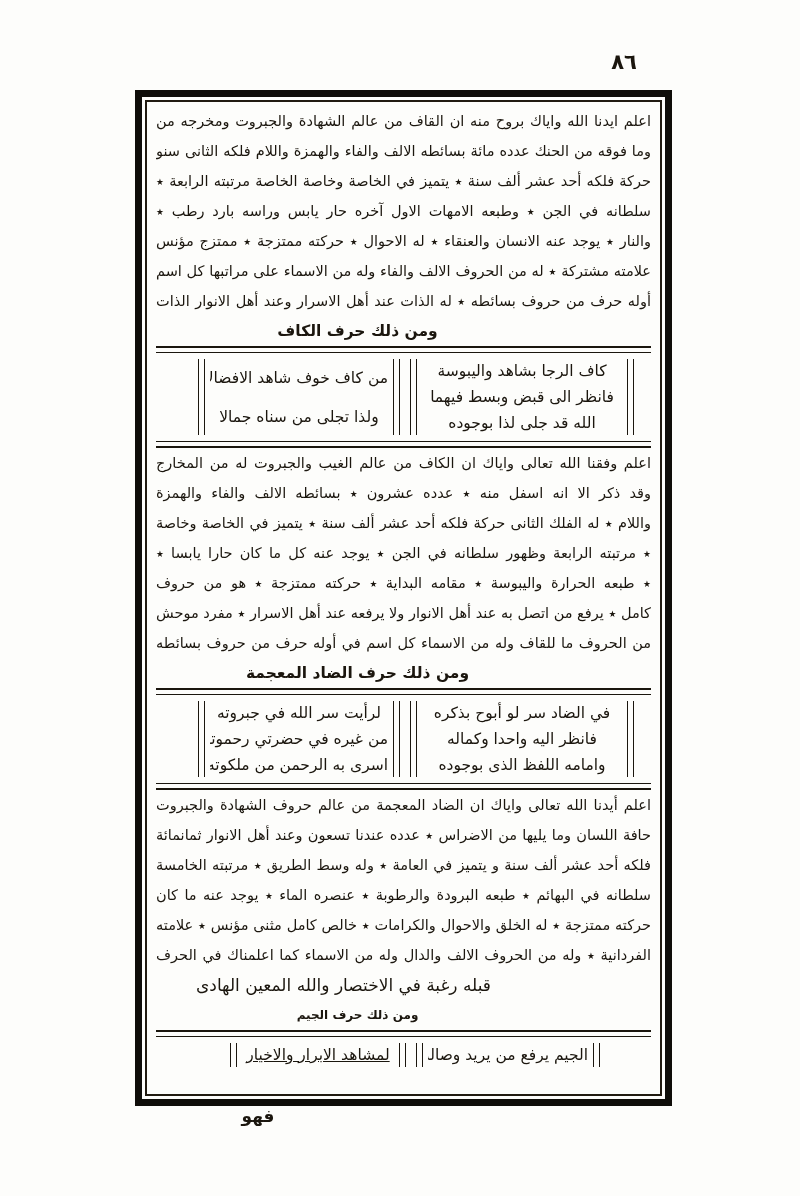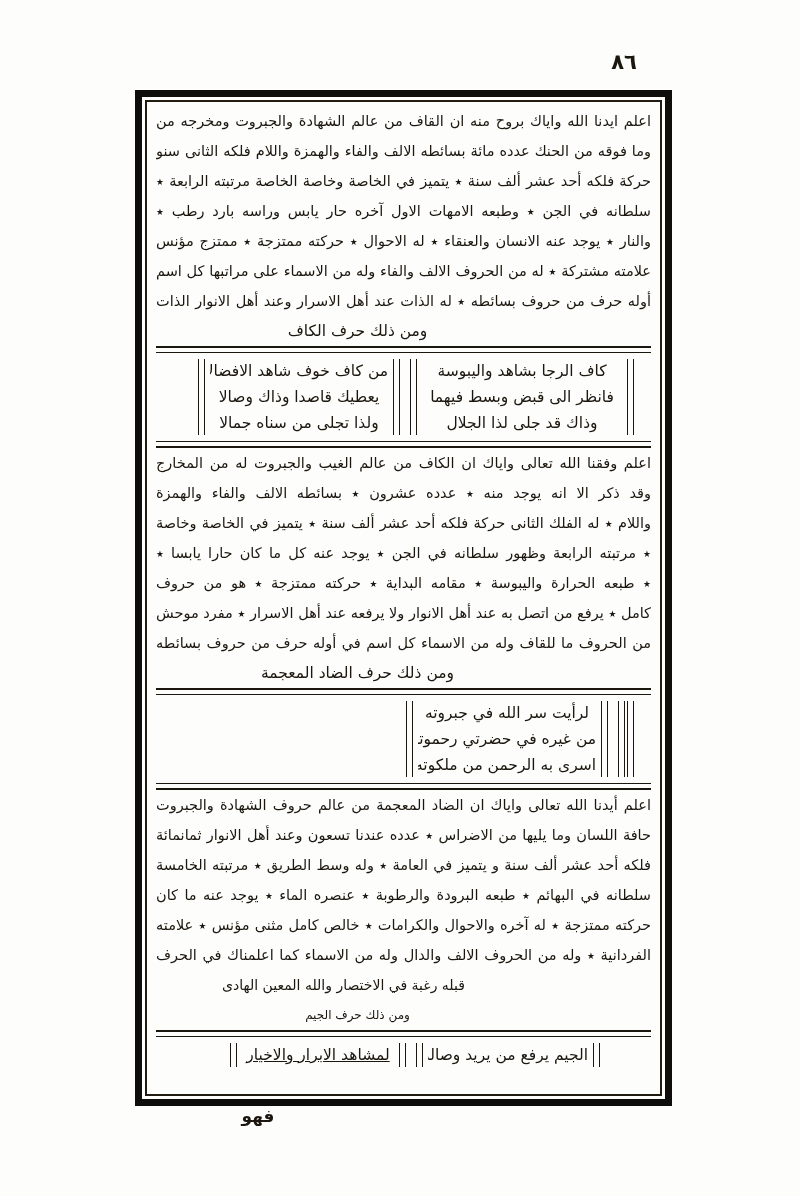--- a/index.html
+++ b/index.html
@@ -32,28 +32,28 @@
   }
   .page-content{direction:rtl;}
   .para-line{
     direction:rtl;
     text-align:justify;text-align-last:justify;
     font-size:14.5px;line-height:30px;height:30px;
     overflow:hidden;white-space:normal;
   }
   .heading-line{
     direction:rtl;text-align:center;text-align-last:center;
-    font-size:15.5px;font-weight:normal;line-height:30px;height:30px;
+    font-size:15.5px;font-weight:bold;line-height:30px;height:30px;
     transform:translateX(-46px);
     overflow:hidden;
   }
   .heading-line.big{font-size:12px;line-height:30px;height:30px;}
   .closing-line{
     direction:rtl;text-align-last:center;
-    font-size:14px;line-height:30px;height:30px;
+    font-size:17px;line-height:30px;height:30px;
     transform:translateX(-60px);
     overflow:hidden;
   }
   .vtable{width:100%;}
   .double-rule{height:4px;}
   .double-rule.top{border-top:2px solid var(--ink);border-bottom:1px solid var(--ink);}
   .double-rule.bottom{border-top:1px solid var(--ink);border-bottom:2px solid var(--ink);}
   .vrow{
     display:flex;direction:rtl;align-items:stretch;
     padding:5px 0;
@@ -107,72 +107,76 @@
       </div>
 
       <div class="vtable">
         <div class="double-rule top"></div>
         <div class="vrow">
           <div class="vgap-r"></div>
           <div class="vbar"></div>
           <div class="vcol first">
             <div class="verse-line">كاف الرجا بشاهد واليبوسة</div>
             <div class="verse-line">فانظر الى قبض وبسط فيهما</div>
-            <div class="verse-line">وذاك قد جلى لذا الجلال</div>
+            <div class="verse-line">الله قد جلى لذا بوجوده</div>
           </div>
           <div class="vbar"></div>
           <div class="vgap-m"></div>
           <div class="vbar"></div>
           <div class="vcol second">
             <div class="verse-line">من كاف خوف شاهد الافضالا</div>
-            <div class="verse-line">يعطيك قاصدا وذاك وصالا</div>
             <div class="verse-line">ولذا تجلى من سناه جمالا</div>
           </div>
           <div class="vbar"></div>
           <div class="vgap-l"></div>
         </div>
         <div class="double-rule bottom"></div>
       </div>
 
       <div>
         <div class="para-line">اعلم وفقنا الله تعالى واياك ان الكاف من عالم الغيب والجبروت له من المخارج مخرج القاف</div>
-        <div class="para-line">وقد ذكر الا انه يوجد منه ٭ عدده عشرون ٭ بسائطه الالف والفاء والهمزة</div>
+        <div class="para-line">وقد ذكر الا انه اسفل منه ٭ عدده عشرون ٭ بسائطه الالف والفاء والهمزة</div>
         <div class="para-line">واللام ٭ له الفلك الثانى حركة فلكه أحد عشر ألف سنة ٭ يتميز في الخاصة وخاصة الخاصة</div>
         <div class="para-line">٭ مرتبته الرابعة وظهور سلطانه في الجن ٭ يوجد عنه كل ما كان حارا يابسا ٭ عنصره النار</div>
         <div class="para-line">٭ طبعه الحرارة واليبوسة ٭ مقامه البداية ٭ حركته ممتزجة ٭ هو من حروف الاعراف خاص</div>
         <div class="para-line">كامل ٭ يرفع من اتصل به عند أهل الانوار ولا يرفعه عند أهل الاسرار ٭ مفرد موحش ٭ له</div>
         <div class="para-line">من الحروف ما للقاف وله من الاسماء كل اسم في أوله حرف من حروف بسائطه وحروفه</div>
         <div class="heading-line">ومن ذلك حرف الضاد المعجمة</div>
       </div>
 
       <div class="vtable">
         <div class="double-rule top"></div>
         <div class="vrow">
           <div class="vgap-r"></div>
           <div class="vbar"></div>
+          <div class="vcol first">
+            <div class="verse-line">في الضاد سر لو أبوح بذكره</div>
+            <div class="verse-line">فانظر اليه واحدا وكماله</div>
+            <div class="verse-line">وامامه اللفظ الذى بوجوده</div>
+          </div>
           <div class="vbar"></div>
           <div class="vgap-m"></div>
           <div class="vbar"></div>
           <div class="vcol second">
             <div class="verse-line">لرأيت سر الله في جبروته</div>
             <div class="verse-line">من غيره في حضرتي رحموته</div>
             <div class="verse-line">اسرى به الرحمن من ملكوته</div>
           </div>
           <div class="vbar"></div>
           <div class="vgap-l"></div>
         </div>
         <div class="double-rule bottom"></div>
       </div>
 
       <div>
         <div class="para-line">اعلم أيدنا الله تعالى واياك ان الضاد المعجمة من عالم حروف الشهادة والجبروت ومخرجه من أول</div>
         <div class="para-line">حافة اللسان وما يليها من الاضراس ٭ عدده عندنا تسعون وعند أهل الانوار ثمانمائة ٭</div>
         <div class="para-line">فلكه أحد عشر ألف سنة و يتميز في العامة ٭ وله وسط الطريق ٭ مرتبته الخامسة ٭ ظهور</div>
         <div class="para-line">سلطانه في البهائم ٭ طبعه البرودة والرطوبة ٭ عنصره الماء ٭ يوجد عنه ما كان باردا رطبا ٭</div>
-        <div class="para-line">حركته ممتزجة ٭ له آخره والاحوال والكرامات ٭ خالص كامل مثنى مؤنس ٭ علامته</div>
+        <div class="para-line">حركته ممتزجة ٭ له الخلق والاحوال والكرامات ٭ خالص كامل مثنى مؤنس ٭ علامته</div>
         <div class="para-line">الفردانية ٭ وله من الحروف الالف والدال وله من الاسماء كما اعلمناك في الحرف الذى</div>
         <div class="closing-line">قبله رغبة في الاختصار والله المعين الهادى</div>
         <div class="heading-line big">ومن ذلك حرف الجيم</div>
       </div>
 
       <div class="vtable">
         <div class="double-rule top"></div>
         <div class="vrow">
           <div class="vgap-r jim"></div>
           <div class="vbar"></div>

